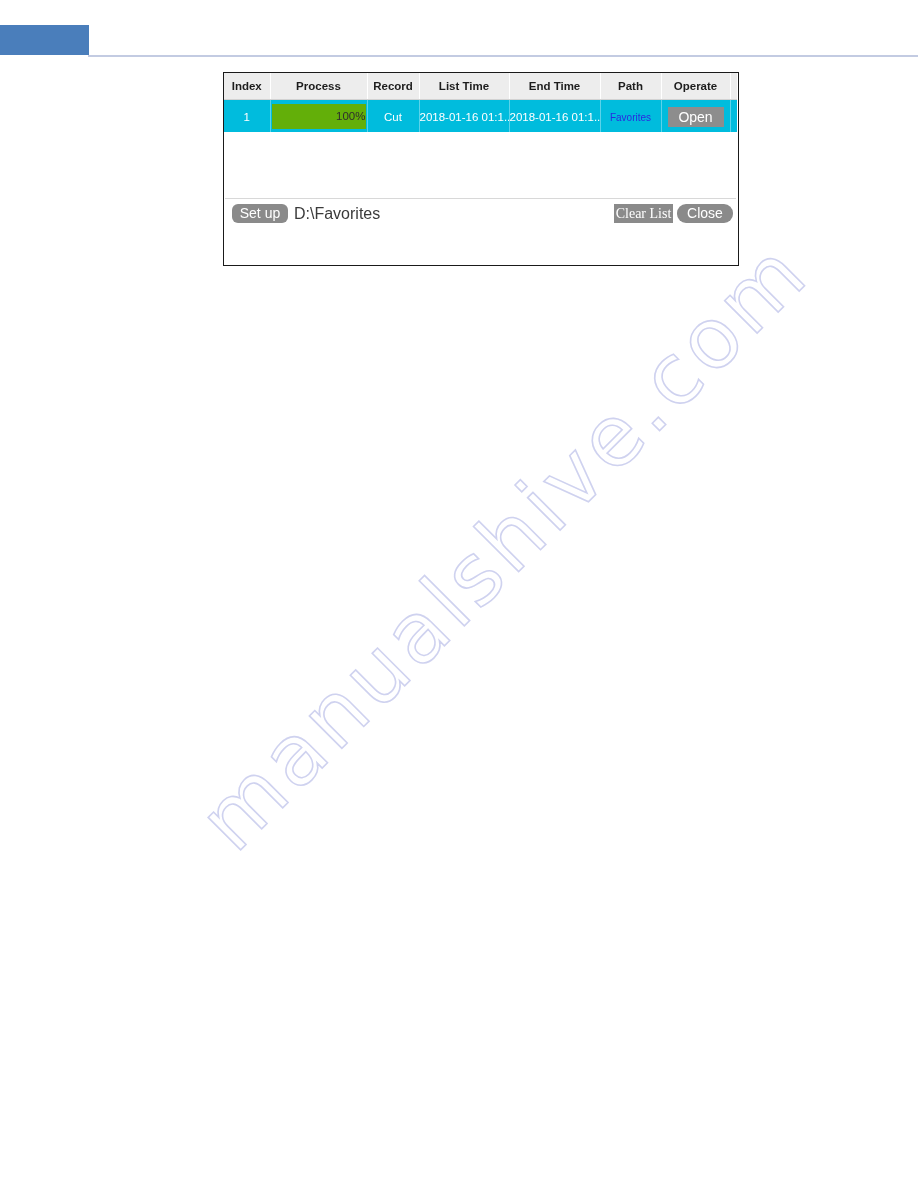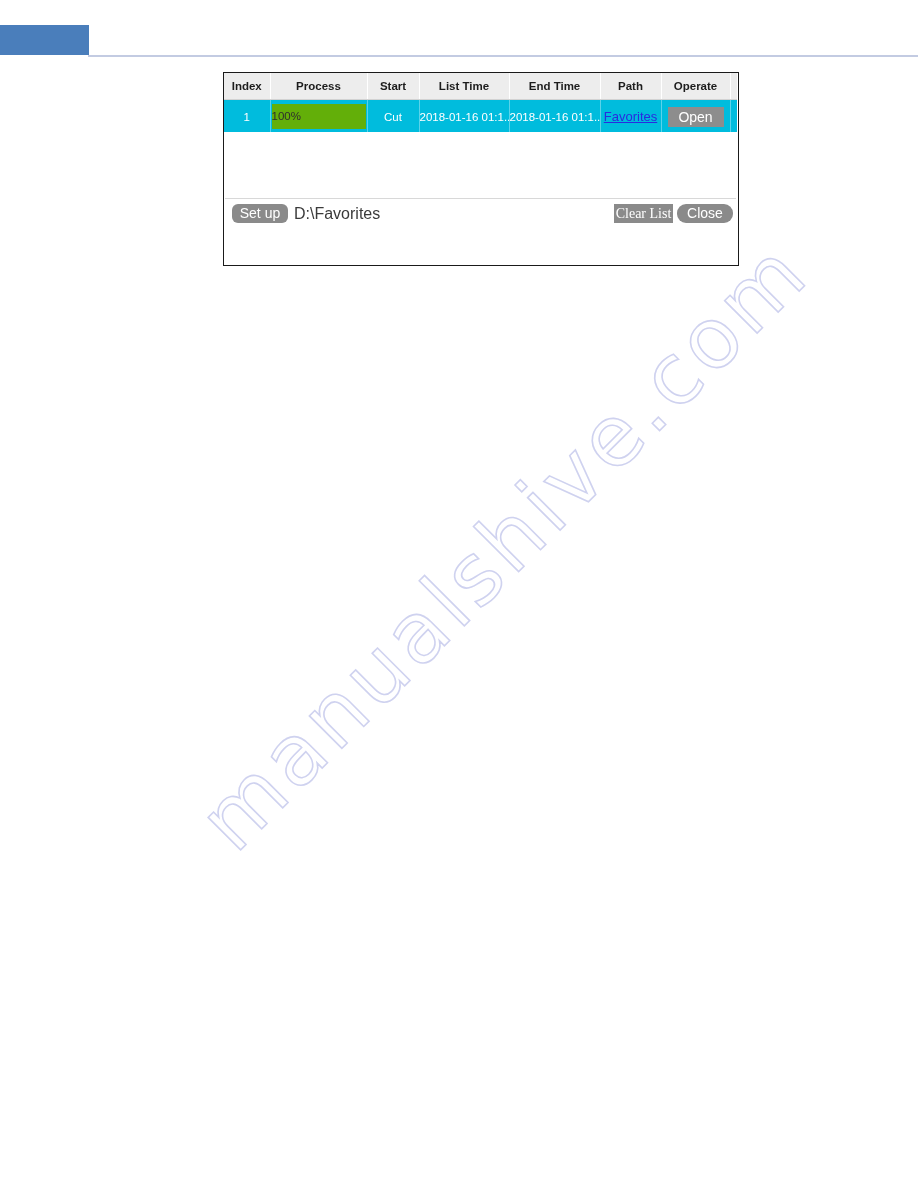--- a/index.html
+++ b/index.html
@@ -155,27 +155,26 @@
     top: 0;
     height: 25px;
     width: 100%;
     background: #63af09;
   }
   .progress-label {
     position: relative;
     line-height: 25px;
     color: #2e2e2e;
     font-size: 11.5px;
-    text-align: left;
+    text-align: right;
   }
 
   .path-link {
     color: #2a2adf;
-    text-decoration: underline;
-    font-size: 13px;
+    font-size: 10px;
     cursor: pointer;
   }
 
   .btn {
     display: inline-block;
     background: #8a8a8a;
     color: #ffffff;
     border: none;
     font-family: "Liberation Sans", sans-serif;
     font-size: 14px;
@@ -275,21 +274,21 @@
         <col class="col-start">
         <col class="col-end">
         <col class="col-path">
         <col class="col-operate">
         <col class="col-gutter">
       </colgroup>
       <thead>
         <tr>
           <th>Index</th>
           <th>Process</th>
-          <th>Start</th>
+          <th>Record</th>
           <th>List Time</th>
           <th>End Time</th>
           <th>Path</th>
           <th>Operate</th>
           <th class="gutter-head"></th>
         </tr>
       </thead>
       <tbody>
         <tr>
           <td>1</td>

